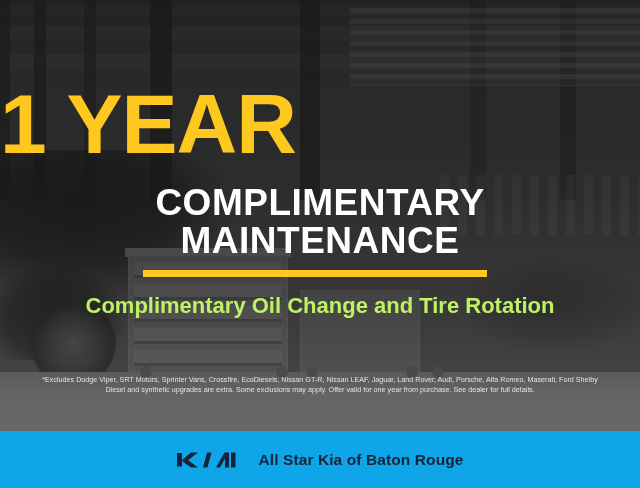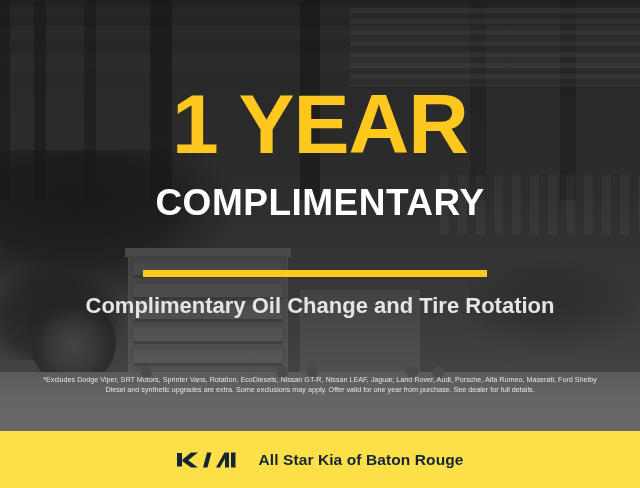--- a/index.html
+++ b/index.html
@@ -190,21 +190,20 @@
     top: 0;
     width: 640px;
     height: 431px;
   }
 
   .headline-year {
     position: absolute;
     left: 0;
     top: 82px;
     width: 640px;
-    text-align: center;
     color: #FFC81E;
     font-size: 84px;
     line-height: 84px;
     font-weight: bold;
     letter-spacing: -1px;
     white-space: nowrap;
   }
 
   .headline-sub1 {
     position: absolute;
@@ -241,21 +240,21 @@
     height: 7px;
     background: #FFC81E;
   }
 
   .offer-line1 {
     position: absolute;
     left: 0;
     top: 293px;
     width: 640px;
     text-align: center;
-    color: #e5e5e5;
+    color: #bef264;
     font-size: 22px;
     line-height: 26px;
     font-weight: bold;
     white-space: nowrap;
   }
   .offer-line2 {
     position: absolute;
     left: 0;
     top: 322px;
     width: 640px;
@@ -281,21 +280,21 @@
     white-space: nowrap;
   }
 
   
   .footer {
     position: absolute;
     left: 0;
     top: 431px;
     width: 640px;
     height: 57px;
-    background: #fde047;
+    background: #0ea5e9;
     display: flex;
     align-items: center;
     justify-content: center;
   }
   .kia-logo {
     display: block;
     margin-right: 18px;
   }
   .dealer-name {
     color: #16243a;
@@ -330,28 +329,29 @@
     <div class="caster" style="left:432px;"></div>
     <div class="scrim"></div>
   </div>
 
   <div class="content">
 
     <div class="headline-year">1 YEAR</div>
 
     <div class="headline-sub1">COMPLIMENTARY</div>
 
+    <div class="headline-sub2">MAINTENANCE</div>
 
     <div class="divider"></div>
 
     <div class="offer-line1">Complimentary Oil Change and Tire Rotation</div>
 
 
     <div class="disclaimer">
-      <div>*Excludes Dodge Viper, SRT Motors, Sprinter Vans, Rotation, EcoDiesels, Nissan GT-R, Nissan LEAF, Jaguar, Land Rover, Audi, Porsche, Alfa Romeo, Maserati, Ford Shelby</div>
+      <div>*Excludes Dodge Viper, SRT Motors, Sprinter Vans, Crossfire, EcoDiesels, Nissan GT-R, Nissan LEAF, Jaguar, Land Rover, Audi, Porsche, Alfa Romeo, Maserati, Ford Shelby</div>
       <div>Diesel and synthetic upgrades are extra. Some exclusions may apply. Offer valid for one year from purchase. See dealer for full details.</div>
     </div>
   </div>
 
   <div class="footer">
     <svg class="kia-logo" width="64" height="20" viewBox="0 0 128 40" aria-hidden="true">
       <g fill="#16243A">
 
         <path d="M2 6 L12 6 L12 33 L2 33 Z"></path>
         <path d="M12 20 L30 5 L44 5 L20 24 Z"></path>

